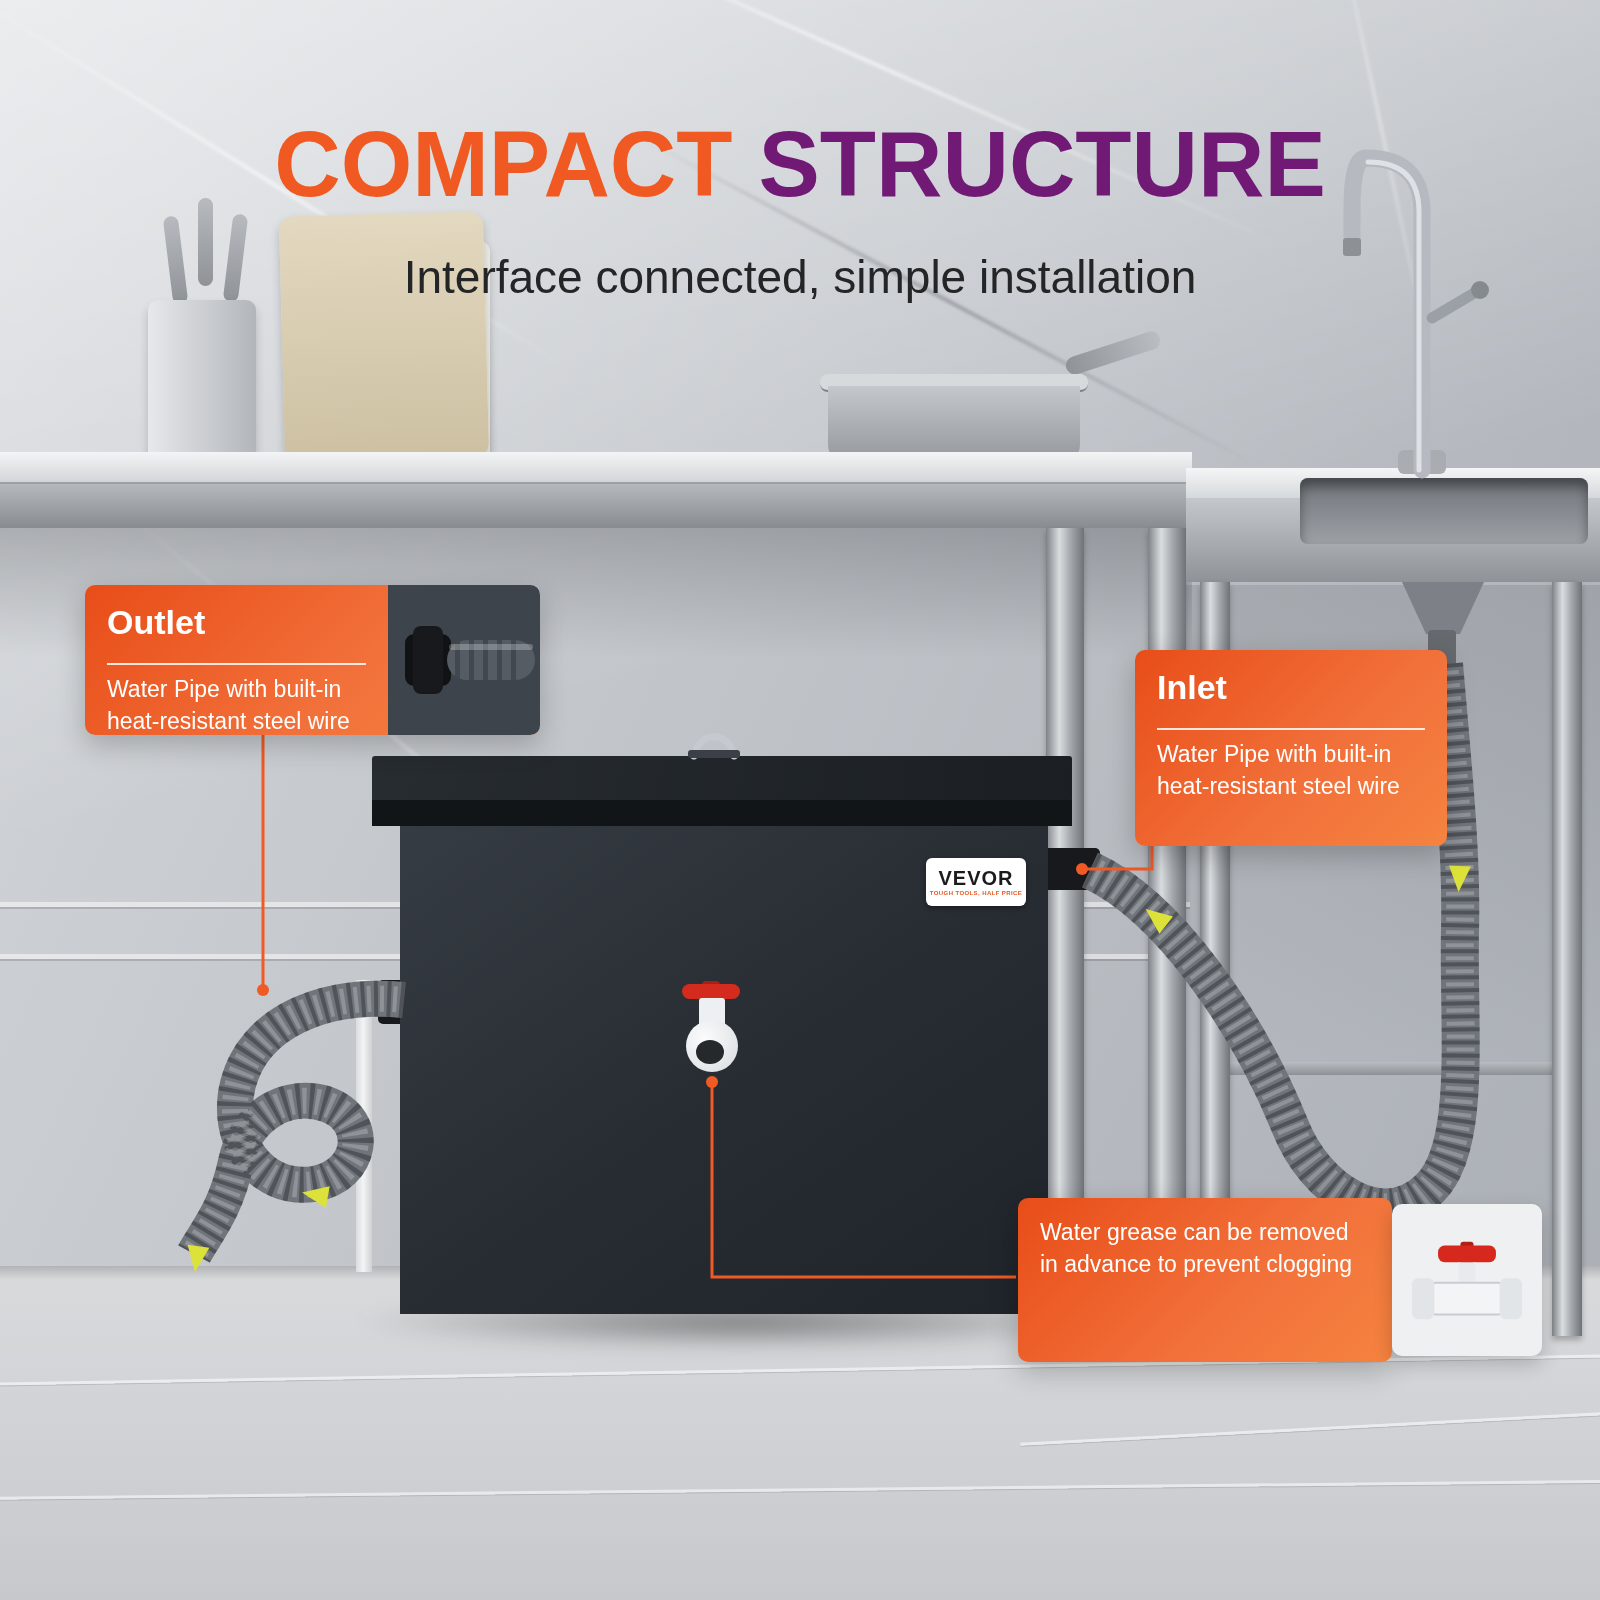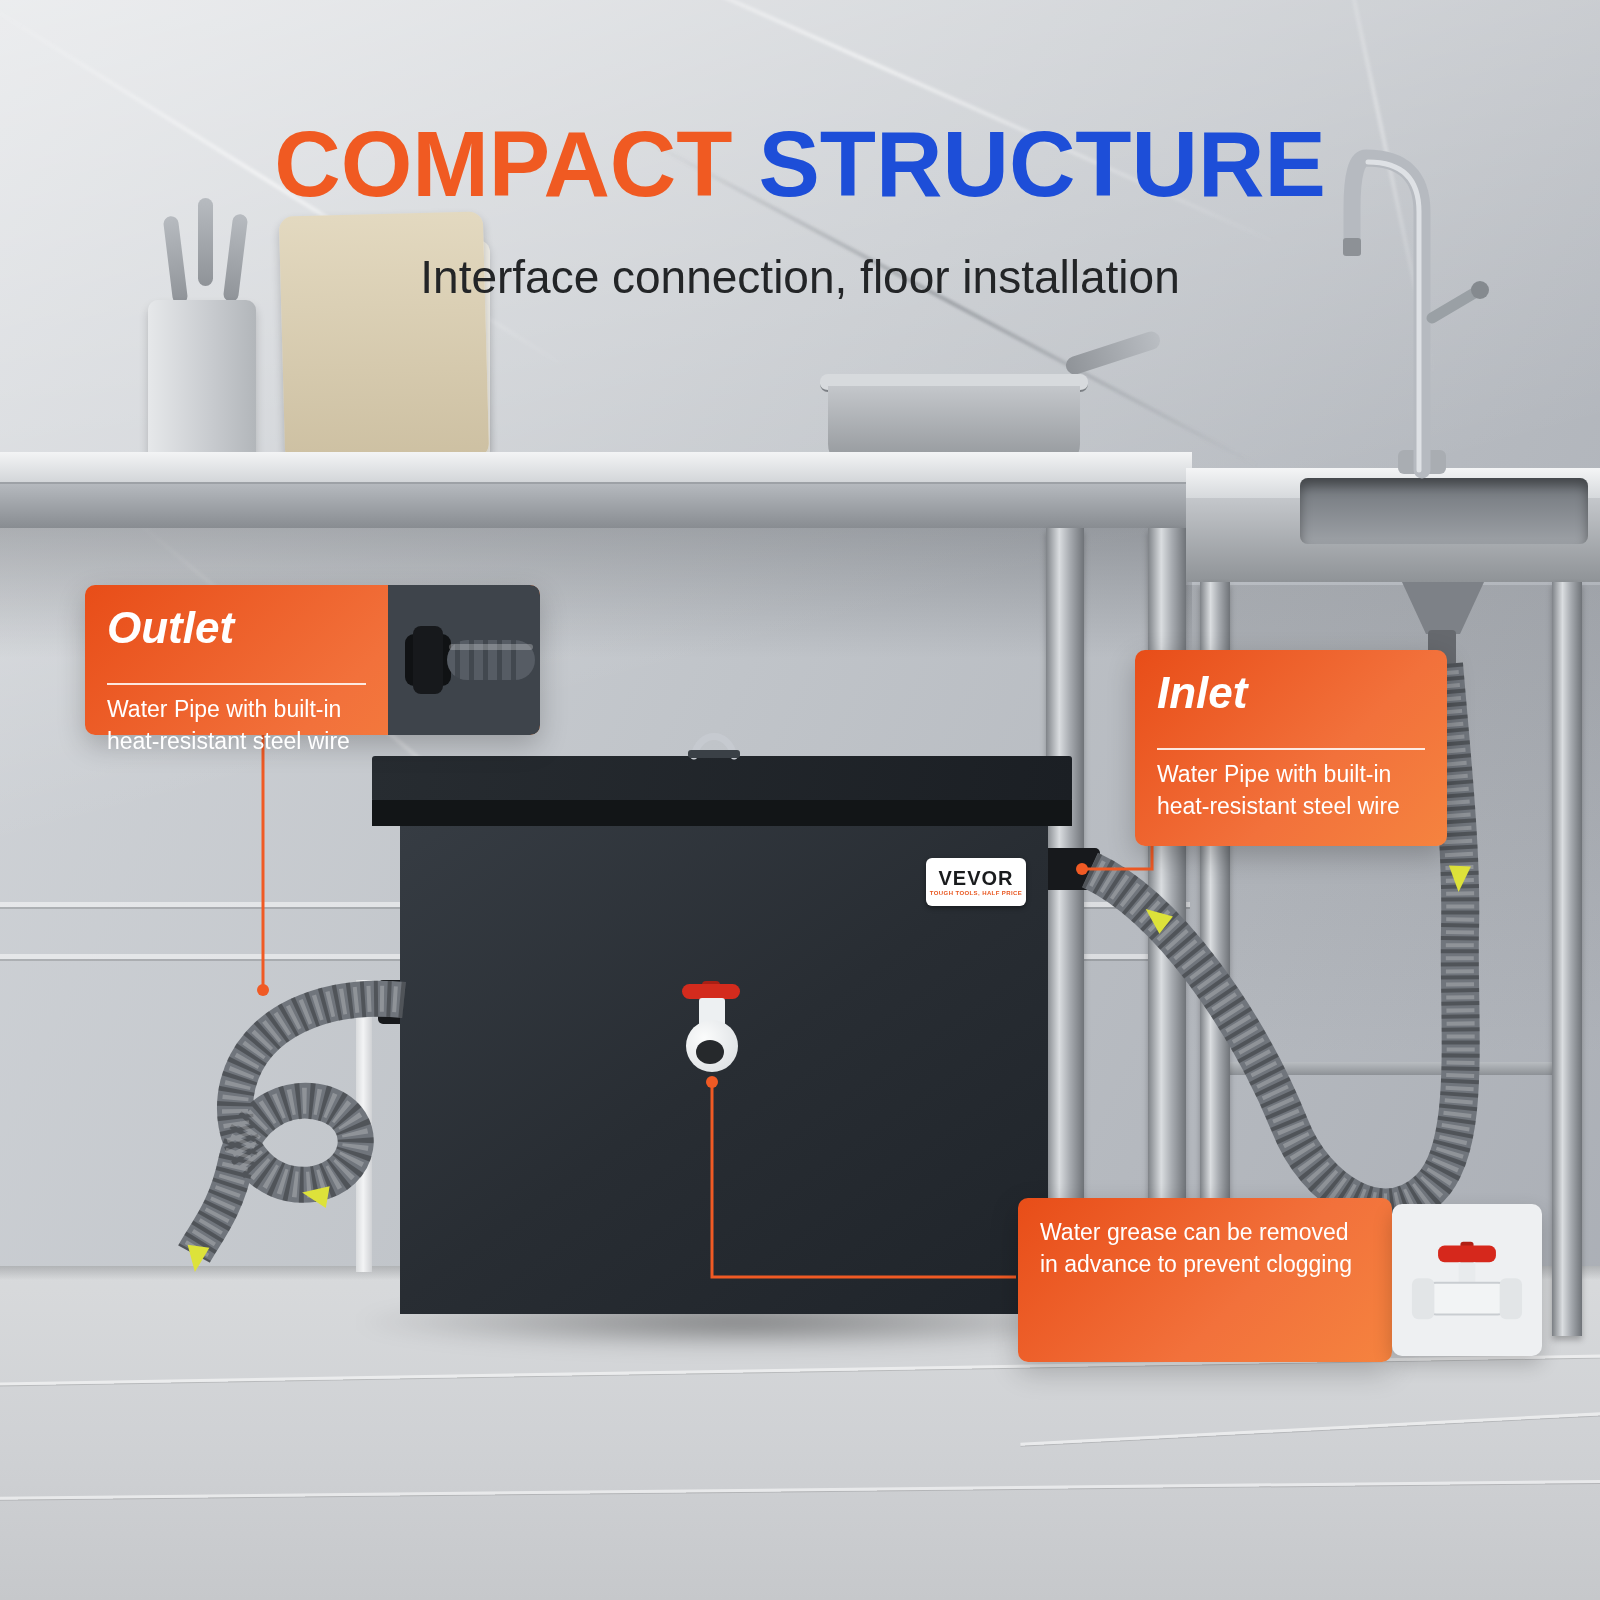--- a/index.html
+++ b/index.html
@@ -97,30 +97,30 @@
     background:radial-gradient(circle at 35% 35%,#fbfcfc,#d8dcdf);}
   .valve-hole{left:696px;top:1040px;width:28px;height:24px;border-radius:50%;background:#26292c;}
 
   
   #overlay{position:absolute;left:0;top:0;width:1600px;height:1600px;pointer-events:none;}
 
   
   .title-row{left:0;top:112px;width:100%;text-align:center;font-size:92px;font-weight:800;
     letter-spacing:0;white-space:nowrap;}
   .t-orange{color:#f05a22;margin-right:26px;}
-  .t-dark{color:#1d4ed8;}
+  .t-dark{color:#701a75;}
   .subtitle{left:0;top:250px;width:100%;text-align:center;font-size:46px;color:#232527;}
 
   
   .callout{position:absolute;border-radius:10px;color:#fff;display:flex;
     background:linear-gradient(135deg,#e84d18 0%,#f2713b 60%,#f5833f 100%);
     box-shadow:0 10px 28px rgba(0,0,0,.22);}
   .callout .text{padding:18px 22px;flex:1;min-width:0;}
-  .callout h3{font-size:44px;font-weight:700;margin:0 0 10px;padding-bottom:30px;
-    border-bottom:2px solid rgba(255,255,255,.85);font-style:italic;}
+  .callout h3{font-size:34px;font-weight:700;margin:0 0 10px;padding-bottom:21px;
+    border-bottom:2px solid rgba(255,255,255,.85);}
   .callout p{margin:2px 0 0;font-size:23px;line-height:1.3;font-weight:500;white-space:nowrap;}
   .img-box{width:152px;flex:none;border-radius:0 10px 10px 0;background:#3e444b;
     display:flex;align-items:center;justify-content:center;overflow:hidden;}
   #callout-outlet{left:85px;top:585px;width:455px;height:150px;}
   #callout-inlet{left:1135px;top:650px;width:312px;height:196px;}
   #callout-oil{left:1018px;top:1198px;width:374px;height:164px;}
   .img-box-light{left:1392px;top:1204px;width:150px;height:152px;border-radius:10px;background:#eef0f2;
     display:flex;align-items:center;justify-content:center;box-shadow:0 8px 20px rgba(0,0,0,.2);}
   #callout-water{left:85px;top:1378px;width:712px;height:212px;border-radius:14px;color:#fff;
     background:linear-gradient(135deg,#e84d18 0%,#f2713b 60%,#f5833f 100%);
@@ -241,21 +241,21 @@
     <g fill="#f05a24">
       <circle cx="263" cy="990" r="6"></circle>
       <circle cx="1082" cy="869" r="6"></circle>
       <circle cx="712" cy="1082" r="6"></circle>
     </g>
   </svg>
 
   <div class="abs title-row">
     <span class="t-orange">COMPACT</span><span class="t-dark">STRUCTURE</span>
   </div>
-  <div class="abs subtitle">Interface connection, floor installation</div>
+  <div class="abs subtitle">Interface connected, simple installation</div>
 
   <div class="callout" id="callout-outlet">
     <div class="text">
       <h3>Outlet</h3>
       <p>Water Pipe with built-in</p>
       <p>heat-resistant steel wire</p>
     </div>
     <div class="img-box">
       <svg width="150" height="148" viewBox="0 0 150 148">
         <rect x="0" y="0" width="150" height="148" fill="#3e444b"></rect>

